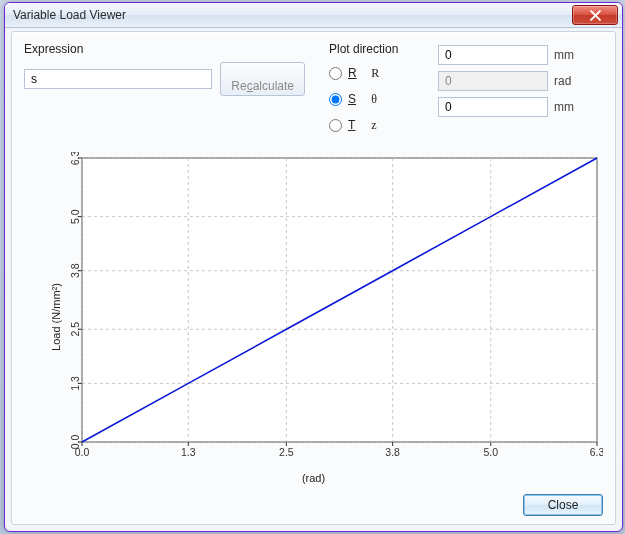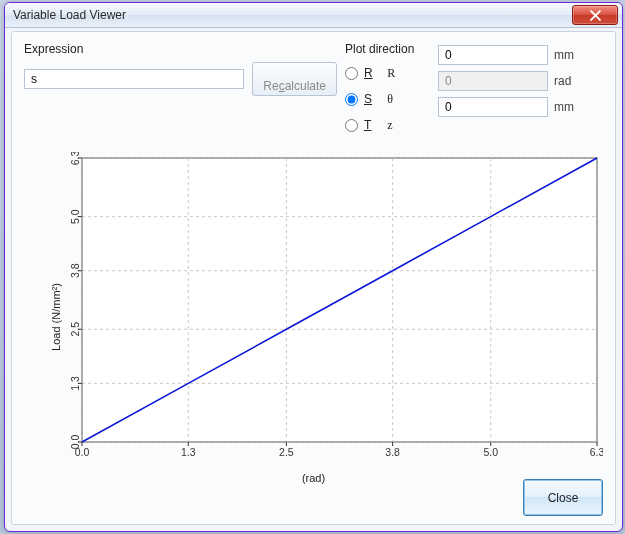--- a/index.html
+++ b/index.html
@@ -50,21 +50,21 @@
     left: 6px; right: 6px; top: 28px; bottom: 6px;
     border: 1px solid #c9d4e3;
     border-radius: 3px;
     background: #fafbfc;
     box-shadow: inset 0 0 0 1px #fff;
     padding: 10px 12px 8px 12px;
     box-sizing: border-box;
   }
   .controls {
     display: flex;
-    gap: 8px;
+    gap: 24px;
     align-items: flex-start;
   }
   .col-expr { flex: 1; }
   .label-row { height: 18px; font-size: 12px; color: #222; }
   .expr-row { display:flex; gap:8px; align-items:center; margin-top:2px; }
   .text-input {
     height: 20px;
     line-height: 20px;
     padding: 0 6px;
     background: #fff;
@@ -119,21 +119,21 @@
     margin-top: 44px;
   }
   svg.chart { position:absolute; left:30px; top:0; right:0; bottom:18px; }
 
   .footer {
     position:absolute;
     right: 12px; bottom: 8px;
   }
   .close-button {
     width: 80px;
-    height: 37px;
+    height: 22px;
     border: 1px solid #3c7fb1;
     border-radius: 3px;
     background: linear-gradient(180deg,#f6fbff 0%, #e3f0fb 49%, #d0e6f7 50%, #e9f4fc 100%);
     font-family: inherit;
     font-size: 12px;
     color:#222;
     box-shadow: 0 0 0 1px #8fc4ea inset;
   }
   .tick-label { font-size: 10.5px; fill:#333; }
 </style>

